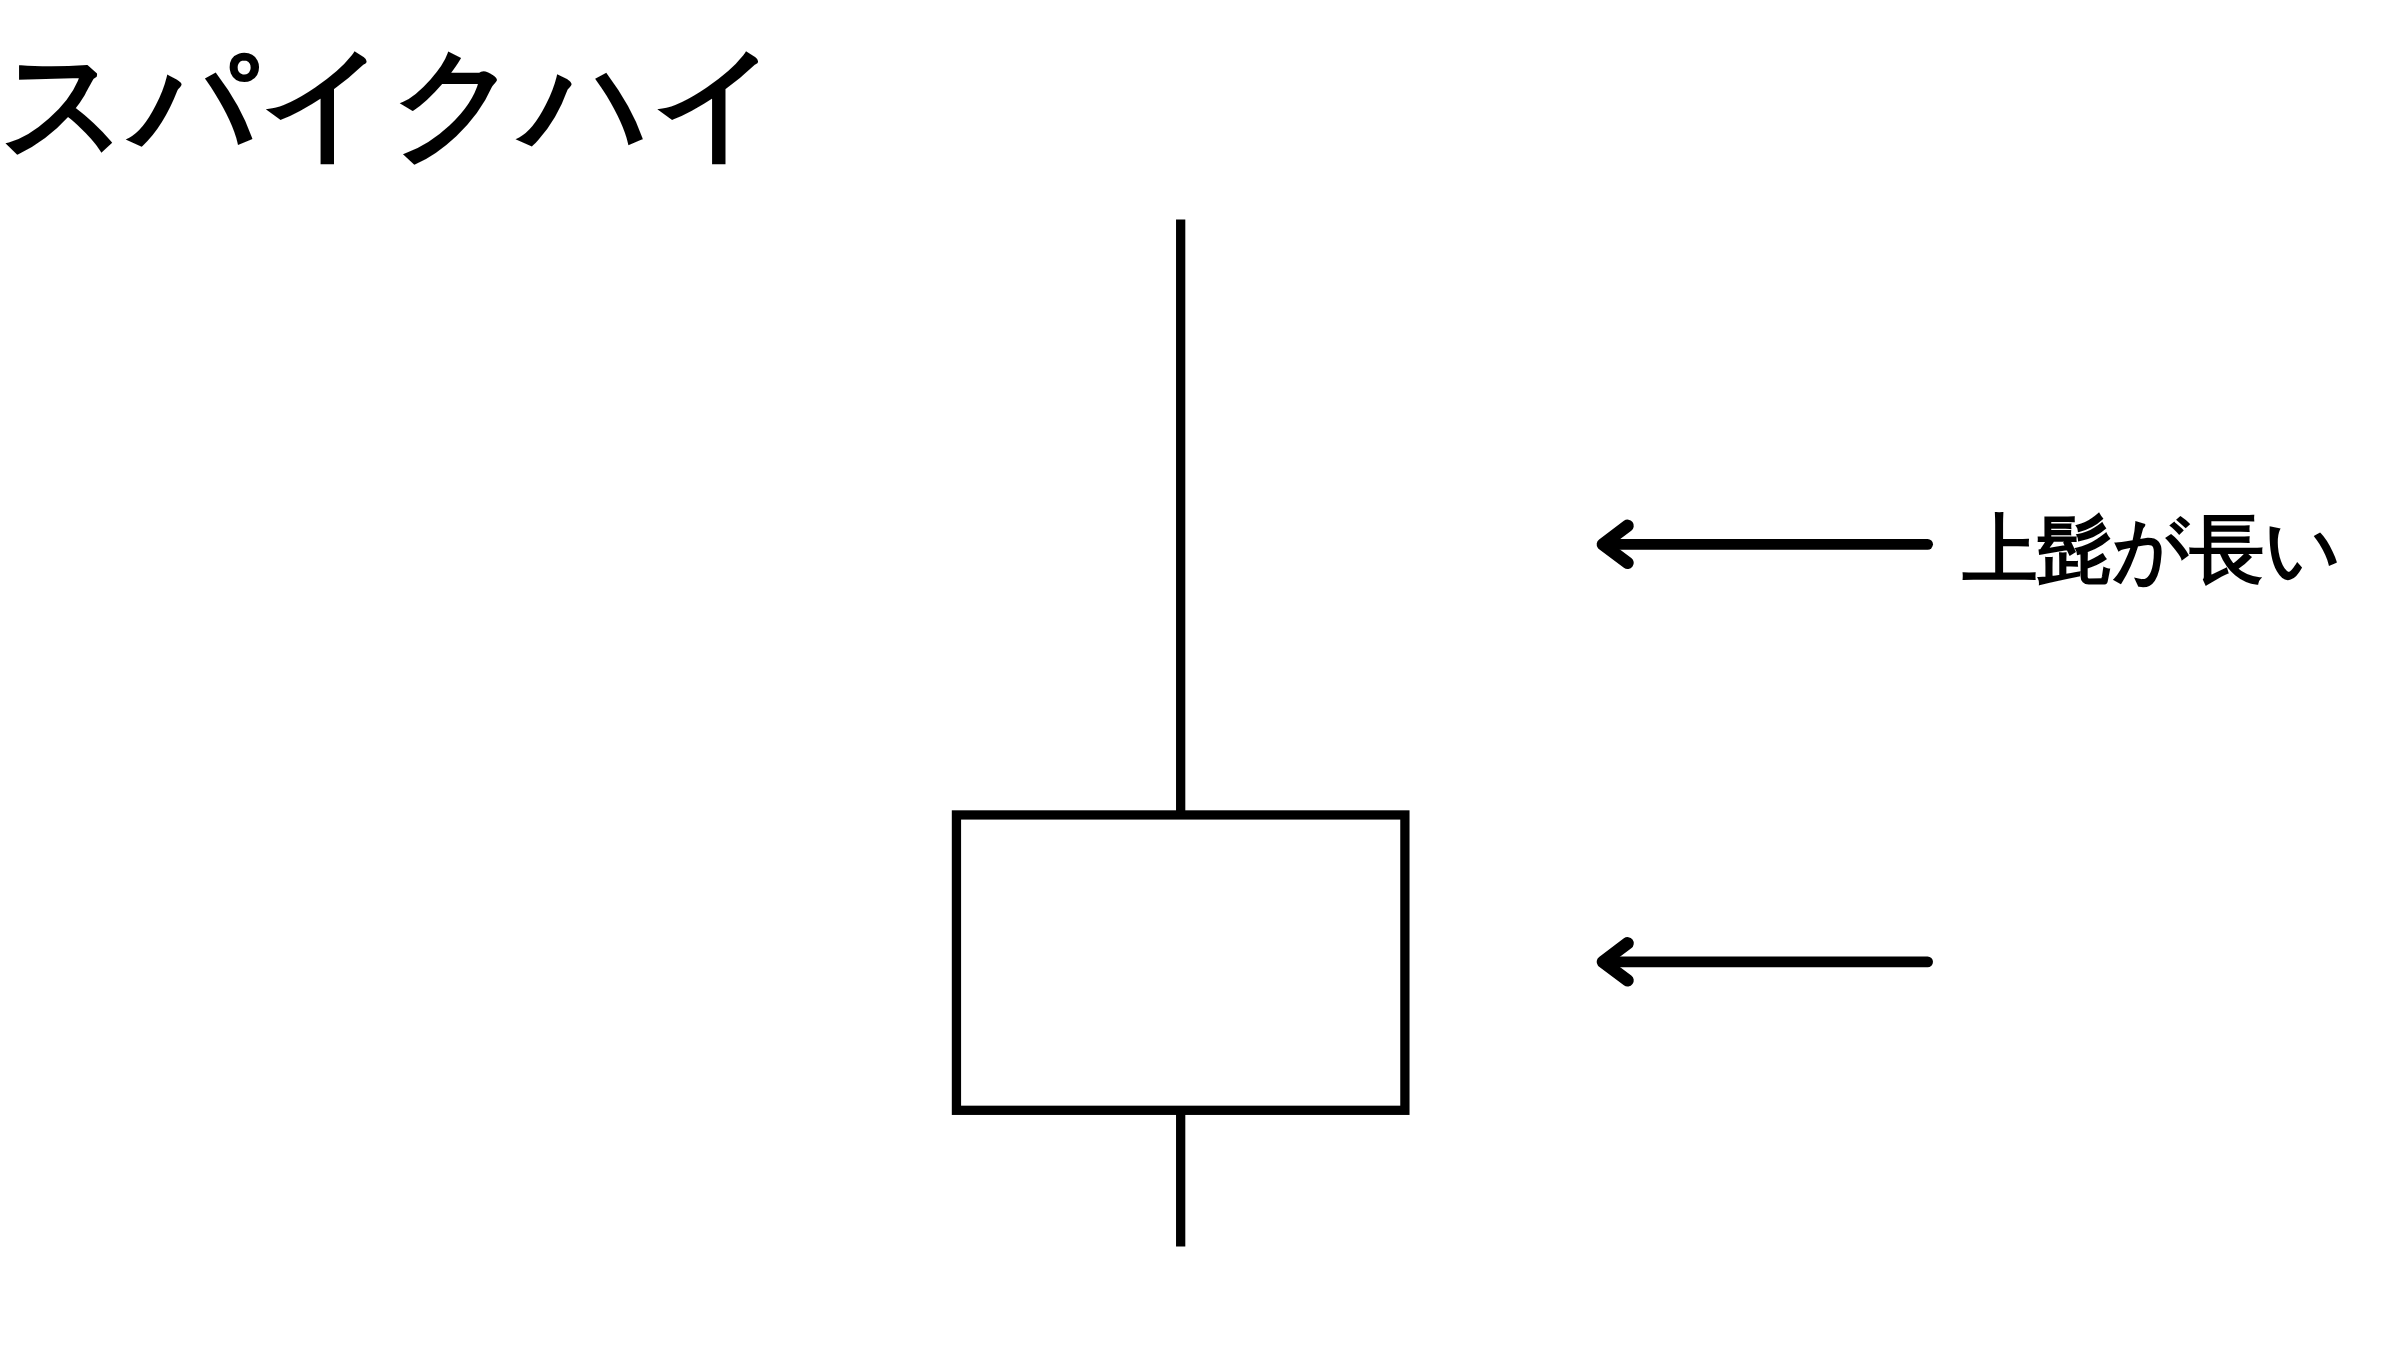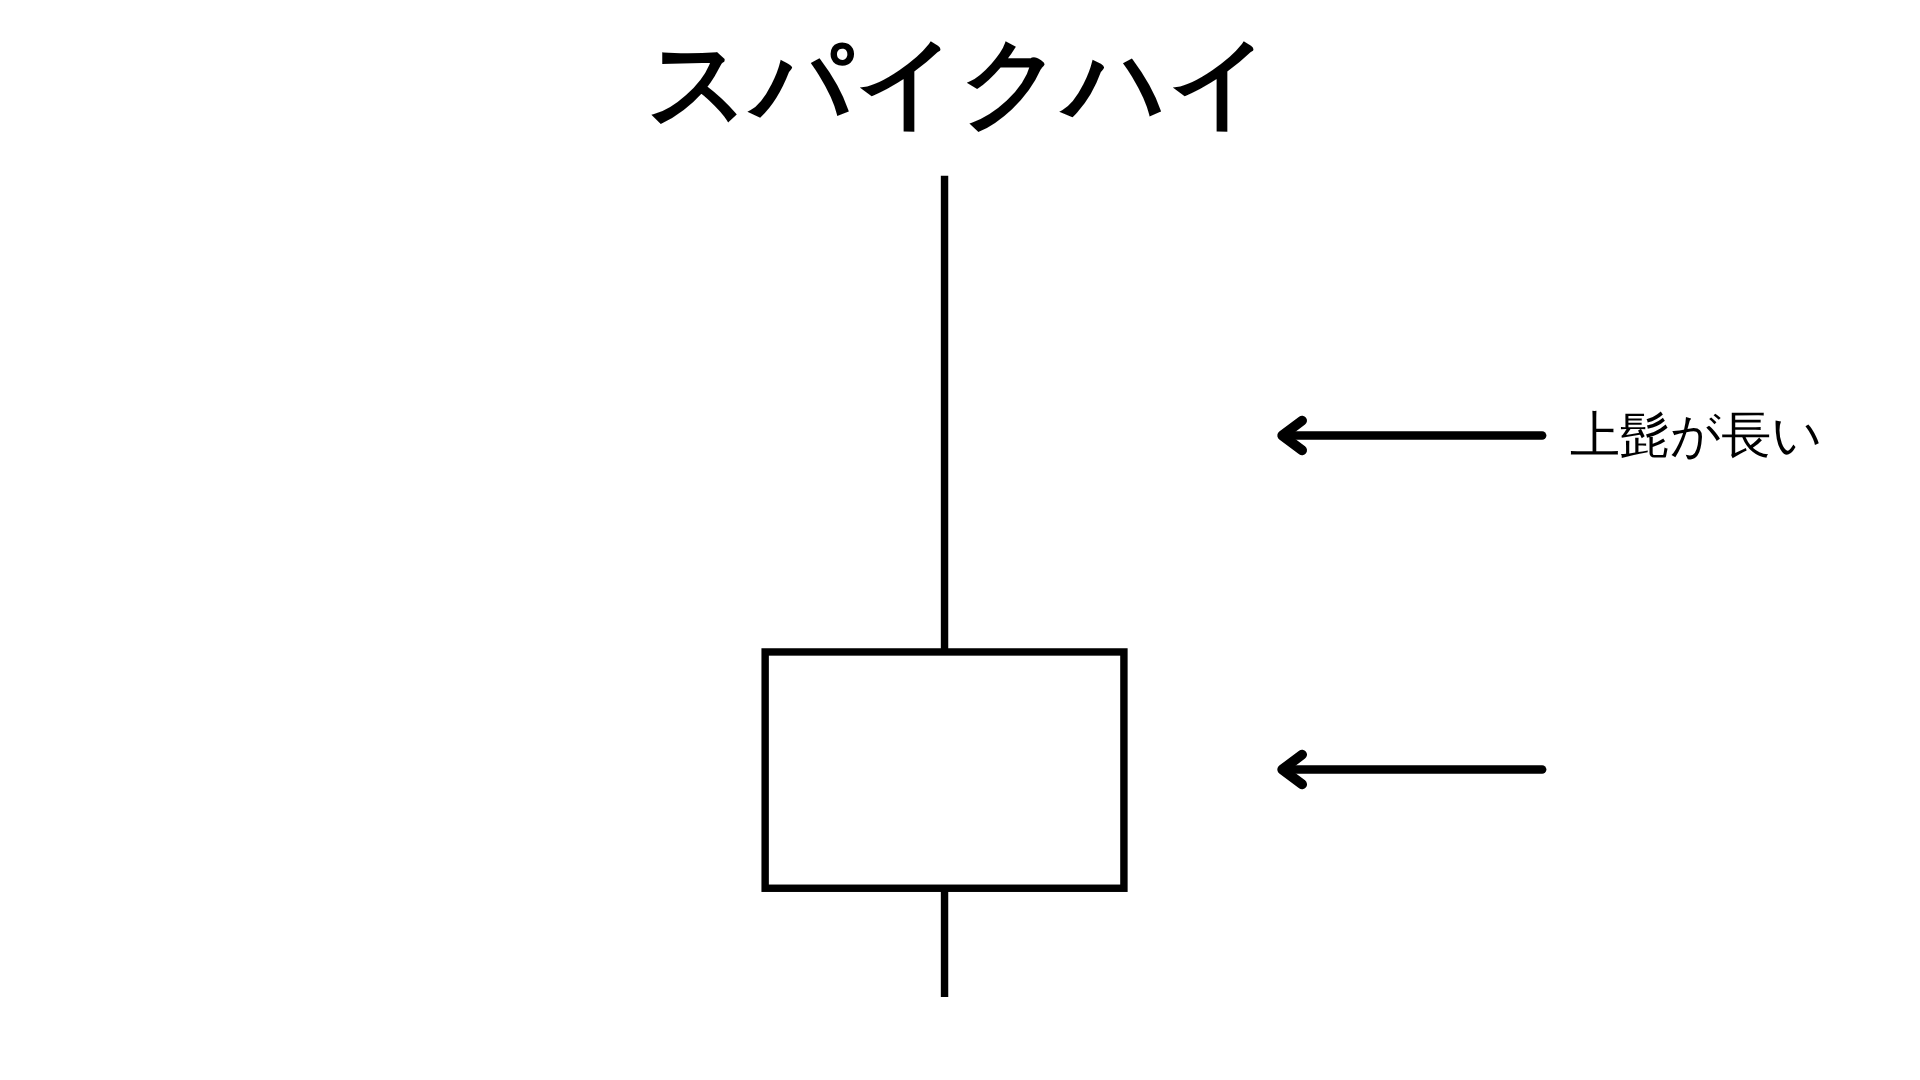--- a/index.html
+++ b/index.html
@@ -1,19 +1,19 @@
 <!DOCTYPE html>
 <html><head>
 <meta charset="utf-8">
 <style>
   html, body { margin:0; padding:0; background:#ffffff; }
   body { width:1920px; height:1080px; overflow:hidden; position:relative; font-family:"DejaVu Sans", sans-serif; }
   .stage { position:absolute; left:0; top:0; width:1920px; height:1080px; }
-  .title { position:absolute; left:0; width:1920px; top:28px; text-align:center; font-size:100px; font-weight:bold; color:#000; letter-spacing:2px; line-height:1.1; }
-  .label { position:absolute; font-size:50px; font-weight:normal; color:#000; white-space:nowrap; line-height:1; }
+  .title { position:absolute; left:0; width:1920px; top:28px; font-size:100px; font-weight:bold; color:#000; letter-spacing:2px; line-height:1.1; }
+  .label { position:absolute; font-size:60px; font-weight:bold; color:#000; white-space:nowrap; line-height:1; }
   svg { position:absolute; left:0; top:0; }
 </style>
 </head>
 <body>
 
 <div class="stage">
   <div class="title">スパイクハイ</div>
 
   <svg width="1920" height="1080" viewBox="0 0 1545 873">
     <line x1="760" y1="142" x2="760" y2="527" stroke="#000" stroke-width="6"></line>

